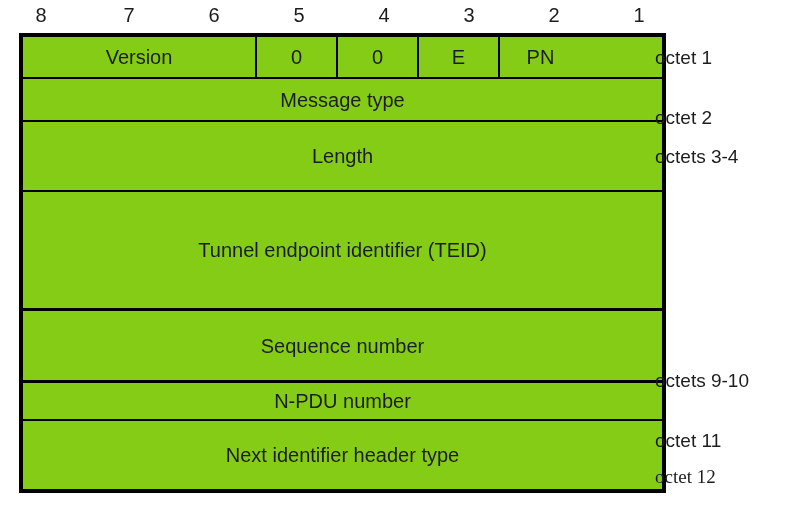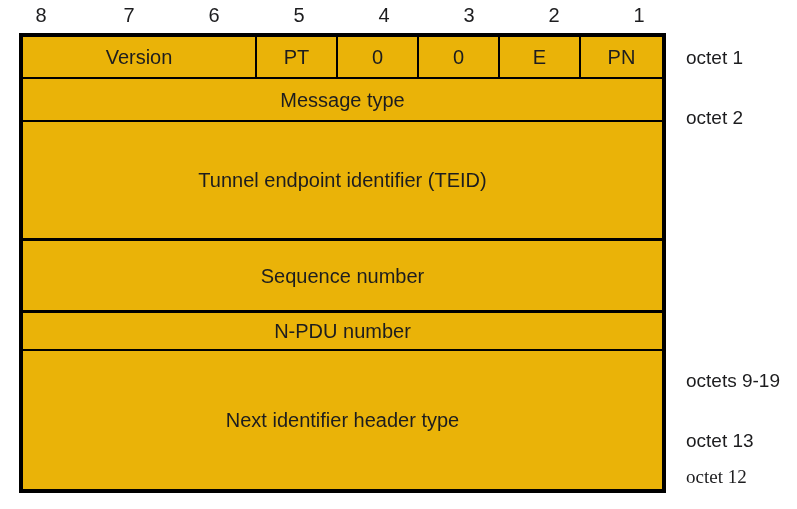--- a/index.html
+++ b/index.html
@@ -40,21 +40,21 @@
   .htable {
     position: absolute;
     left: 19px;
     top: 33px;
     width: 647px;
     height: 460px;
     box-sizing: border-box;
     border: 4px solid #000000;
     display: flex;
     flex-direction: column;
-    background: #eab308;
+    background: #84cc16;
   }
   .hrow {
     display: flex;
     box-sizing: border-box;
     border-bottom: 2px solid #000000;
     flex: none;
   }
   .hrow.r1 { height: 42px; }
   .hrow.r2 { height: 43px; }
   .hrow.r3 { height: 70px; }
@@ -74,21 +74,21 @@
     white-space: nowrap;
   }
   .cell.version { width: 234px; }
   .cell.bit1 { width: 81px; }
   .cell.last { border-right: none; }
   .cell.full { flex: 1 1 auto; border-right: none; border-radius: 13px; }
 
   
   .octet-label {
     position: absolute;
-    left: 686px;
+    left: 655px;
     height: 22px;
     line-height: 22px;
     font-size: 19px;
     white-space: nowrap;
     color: #1d1d1f;
   }
   .oct-1 { top: 47px; }
   .oct-2 { top: 89px; margin-top: 18px; }
   .oct-3 { top: 146px; }
   .oct-4 { top: 257px; }
@@ -107,31 +107,33 @@
   <span class="bit-label bit-5">5</span>
   <span class="bit-label bit-4">4</span>
   <span class="bit-label bit-3">3</span>
   <span class="bit-label bit-2">2</span>
   <span class="bit-label bit-1">1</span>
 
   <div class="htable">
 
     <div class="hrow r1">
       <div class="cell version">Version</div>
-      <div class="cell bit1">PT</div>
       <div class="cell bit1">0</div>
       <div class="cell bit1">0</div>
       <div class="cell bit1">E</div>
       <div class="cell bit1 last">PN</div>
     </div>
 
     <div class="hrow r2">
       <div class="cell full">Message type</div>
     </div>
 
+    <div class="hrow r3">
+      <div class="cell full">Length</div>
+    </div>
 
     <div class="hrow r4">
       <div class="cell full">Tunnel endpoint identifier (TEID)</div>
     </div>
 
     <div class="hrow r5">
       <div class="cell full">Sequence number</div>
     </div>
 
     <div class="hrow r6">
@@ -139,17 +141,18 @@
     </div>
 
     <div class="hrow r7">
       <div class="cell full">Next identifier header type</div>
     </div>
 
   </div>
 
   <span class="octet-label oct-1">octet 1</span>
   <span class="octet-label oct-2">octet 2</span>
-  <span class="octet-label oct-5">octets 9-19</span>
-  <span class="octet-label oct-6">octet 13</span>
+  <span class="octet-label oct-3">octets 3-4</span>
+  <span class="octet-label oct-5">octets 9-10</span>
+  <span class="octet-label oct-6">octet 11</span>
   <span class="octet-label oct-7">octet 12</span>
 
 </div>
 
 </body></html>

